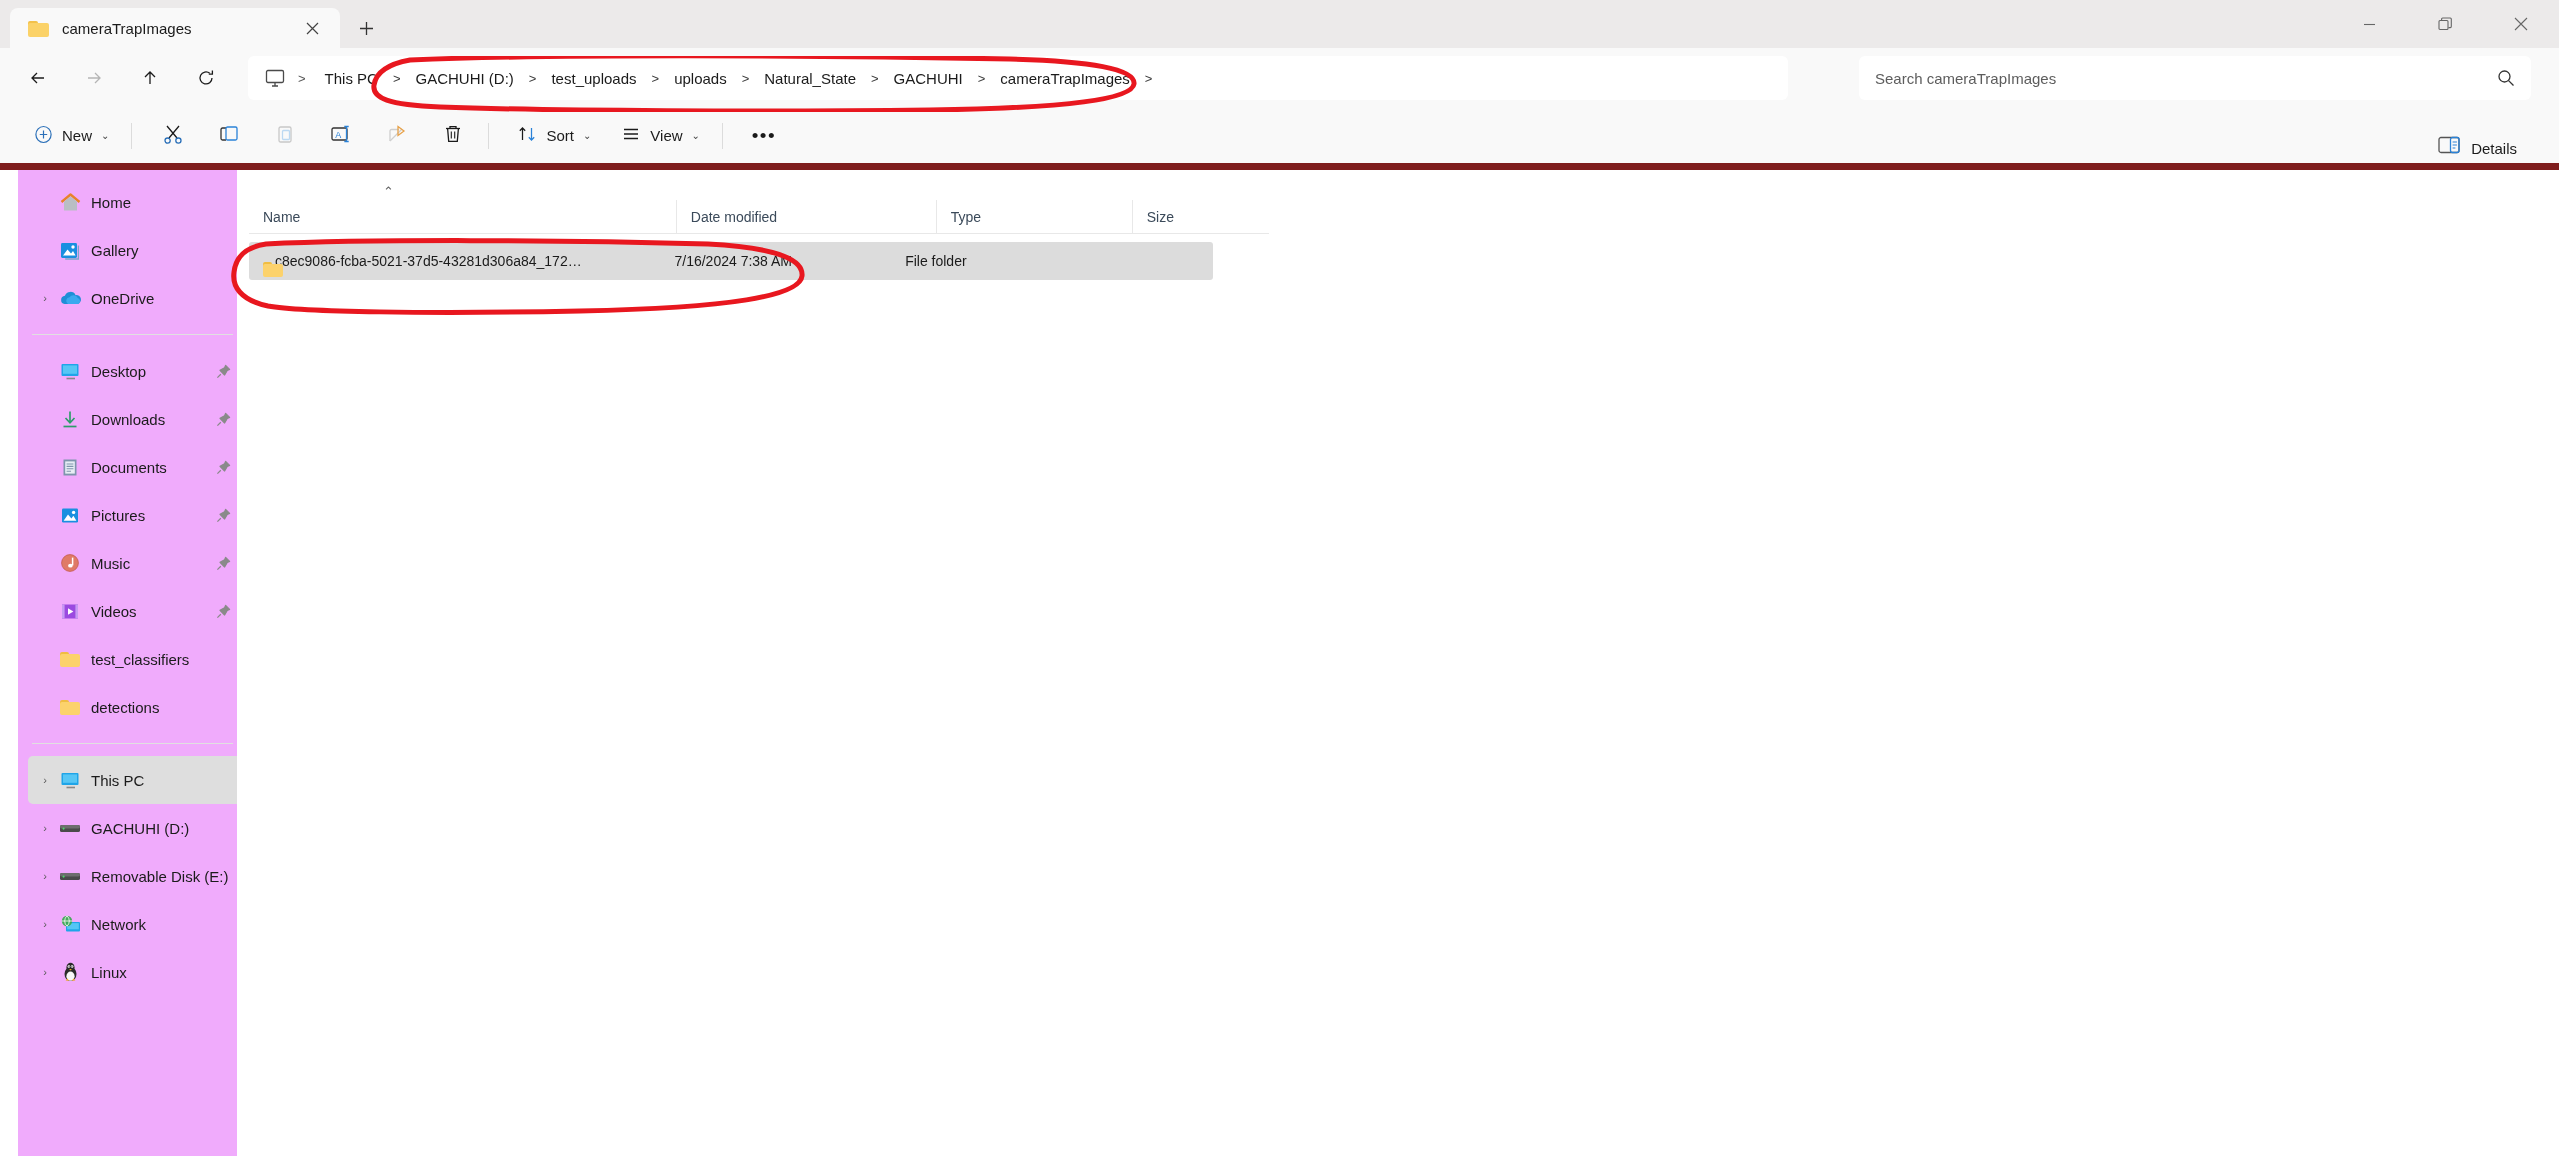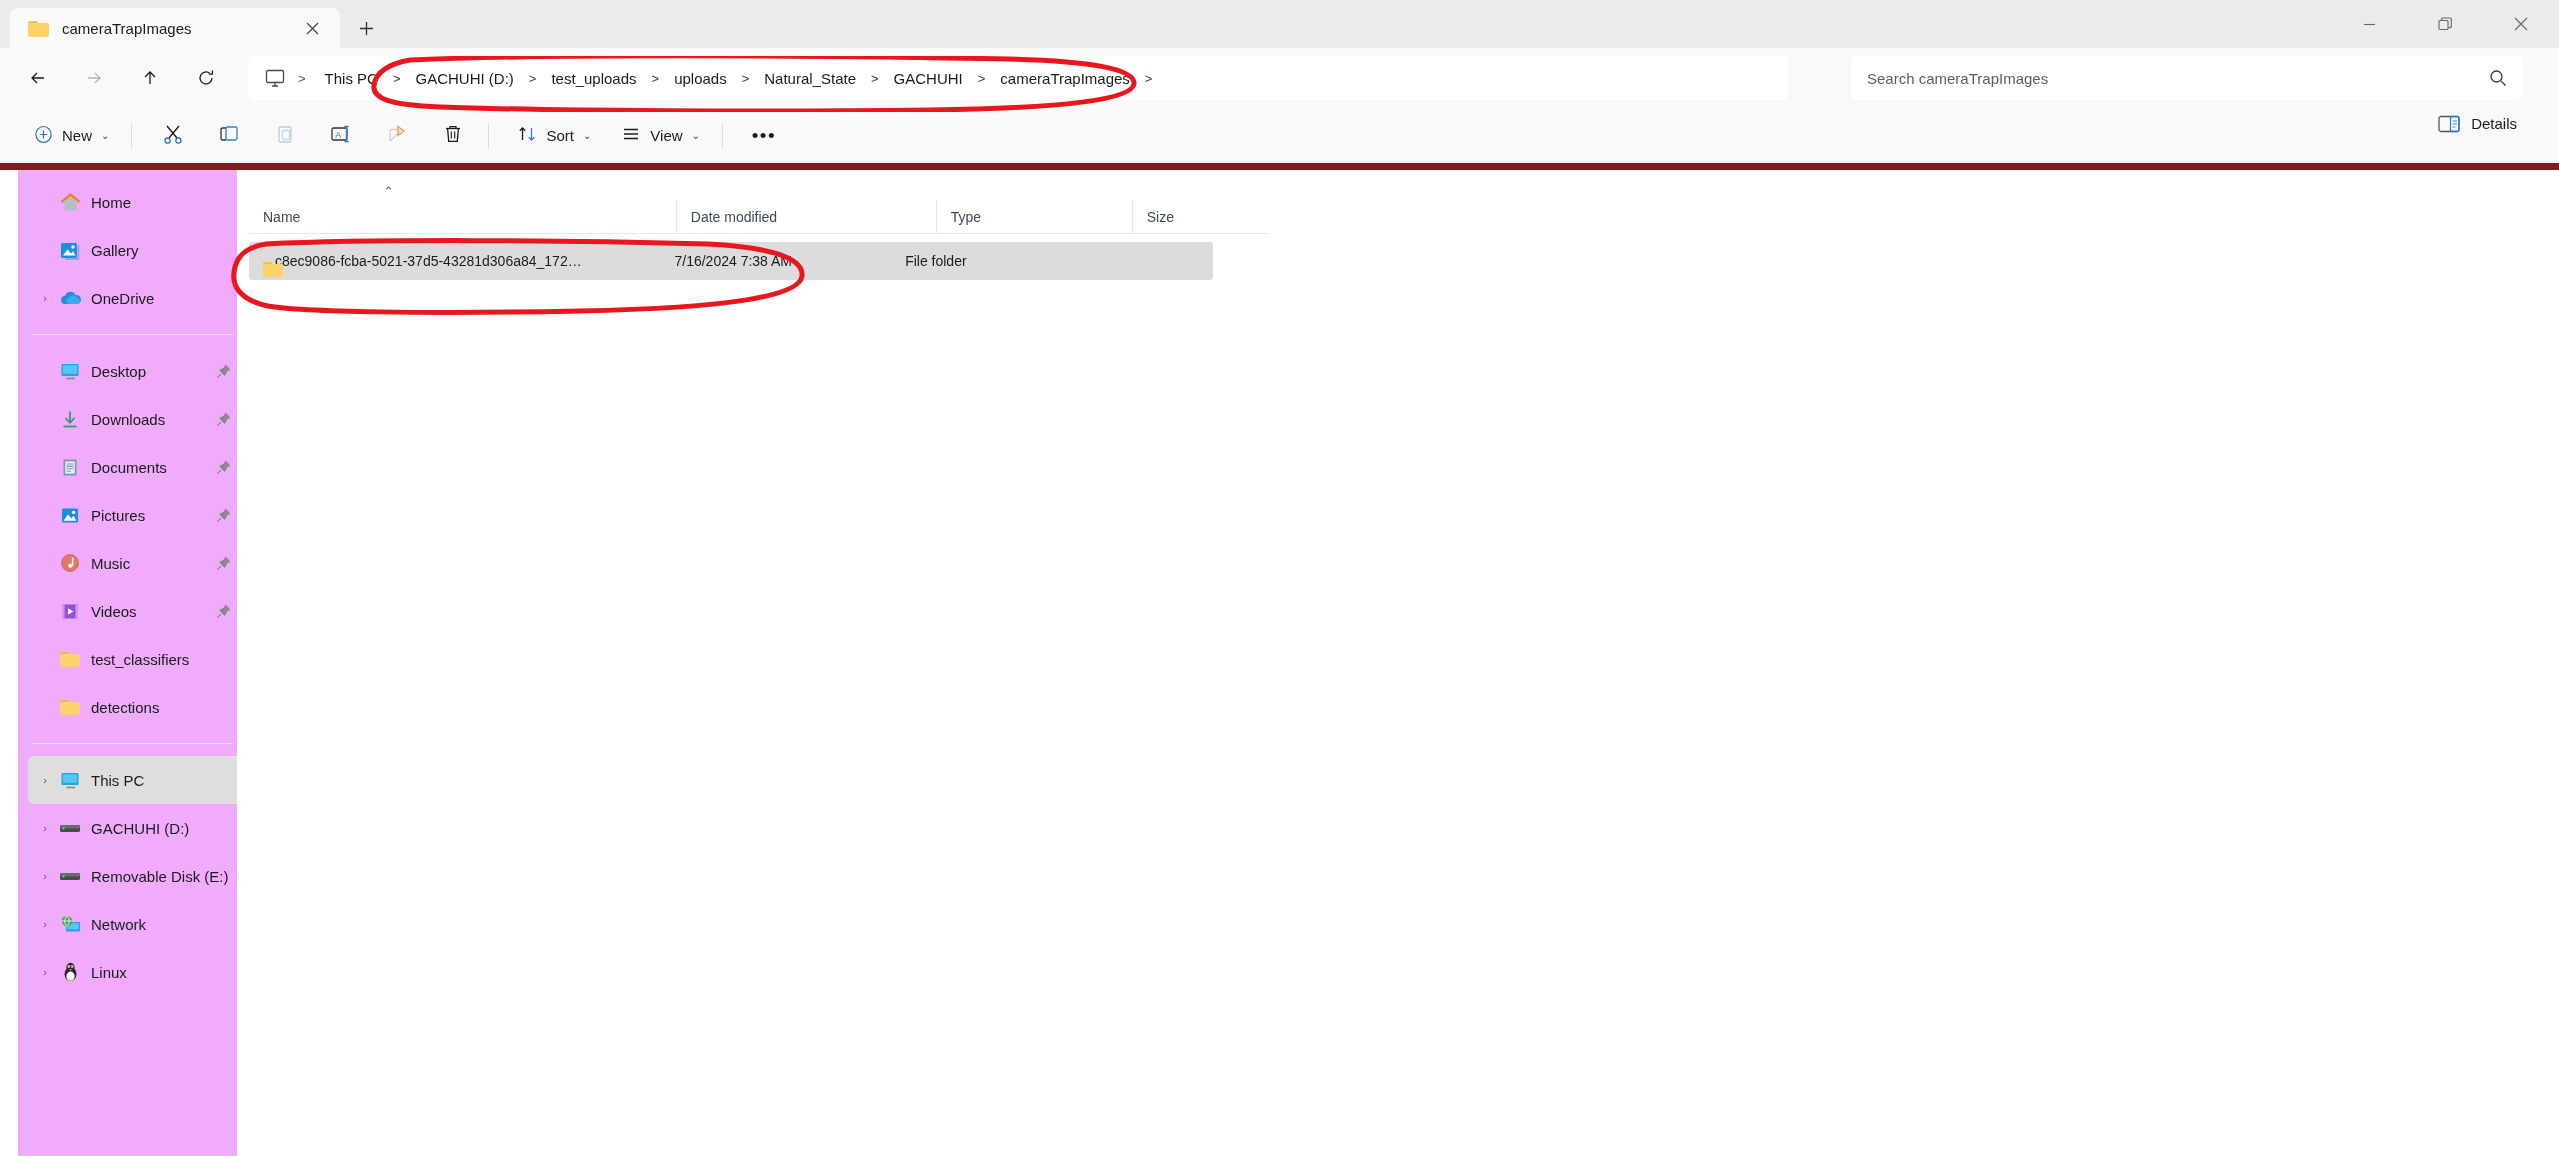--- a/index.html
+++ b/index.html
@@ -88,21 +88,21 @@
     font-size: 15px; color: #1b1b1b; padding: 0 13px;
     height: 34px; display: flex; align-items: center; border-radius: 4px;
     white-space: nowrap;
   }
   .crumb-sep {
     color: #3a3a3a; font-size: 13px; display: flex; align-items: center;
     height: 34px; padding: 0 2px;
   }
 
   .searchbox {
-    position: absolute; right: 36px; top: 56px;
+    position: absolute; right: 28px; top: 56px;
     width: 672px; height: 44px;
     background: #ffffff; border-radius: 6px;
     display: flex; align-items: center; padding: 0 16px;
   }
   .searchbox input {
     border: none; outline: none; background: transparent;
     font-family: "Liberation Sans", sans-serif;
     font-size: 15px; color: #444; flex: 1;
   }
   .searchbox input::placeholder { color: #5d5d5d; }
@@ -121,21 +121,21 @@
     padding: 0 12px; border-radius: 6px; margin-left: 6px;
     font-size: 15px; color: #1b1b1b; white-space: nowrap;
   }
   .cmd.iconly { padding: 0; width: 50px; justify-content: center; }
   .cmd.dim { color: #bdbdbd; }
   .cmd-first { margin-left: 22px; }
   .chev { font-size: 10px; color: #444; }
   .cmd-divider { width: 1px; height: 26px; background: #dcdcdc; margin: 0 10px; }
   .details-btn {
     position: absolute; right: 30px;
-    height: 42px; display: flex; align-items: flex-start; gap: 11px;
+    height: 42px; display: flex; align-items: flex-end; gap: 11px;
     padding: 0 12px; border-radius: 6px; font-size: 15px; color: #1b1b1b;
   }
 
   
   .sidebar {
     position: absolute; top: 170px; left: 18px;
     width: 237px; height: 986px;
     background: #f0abfc;
     padding-top: 8px;
     overflow: hidden;

